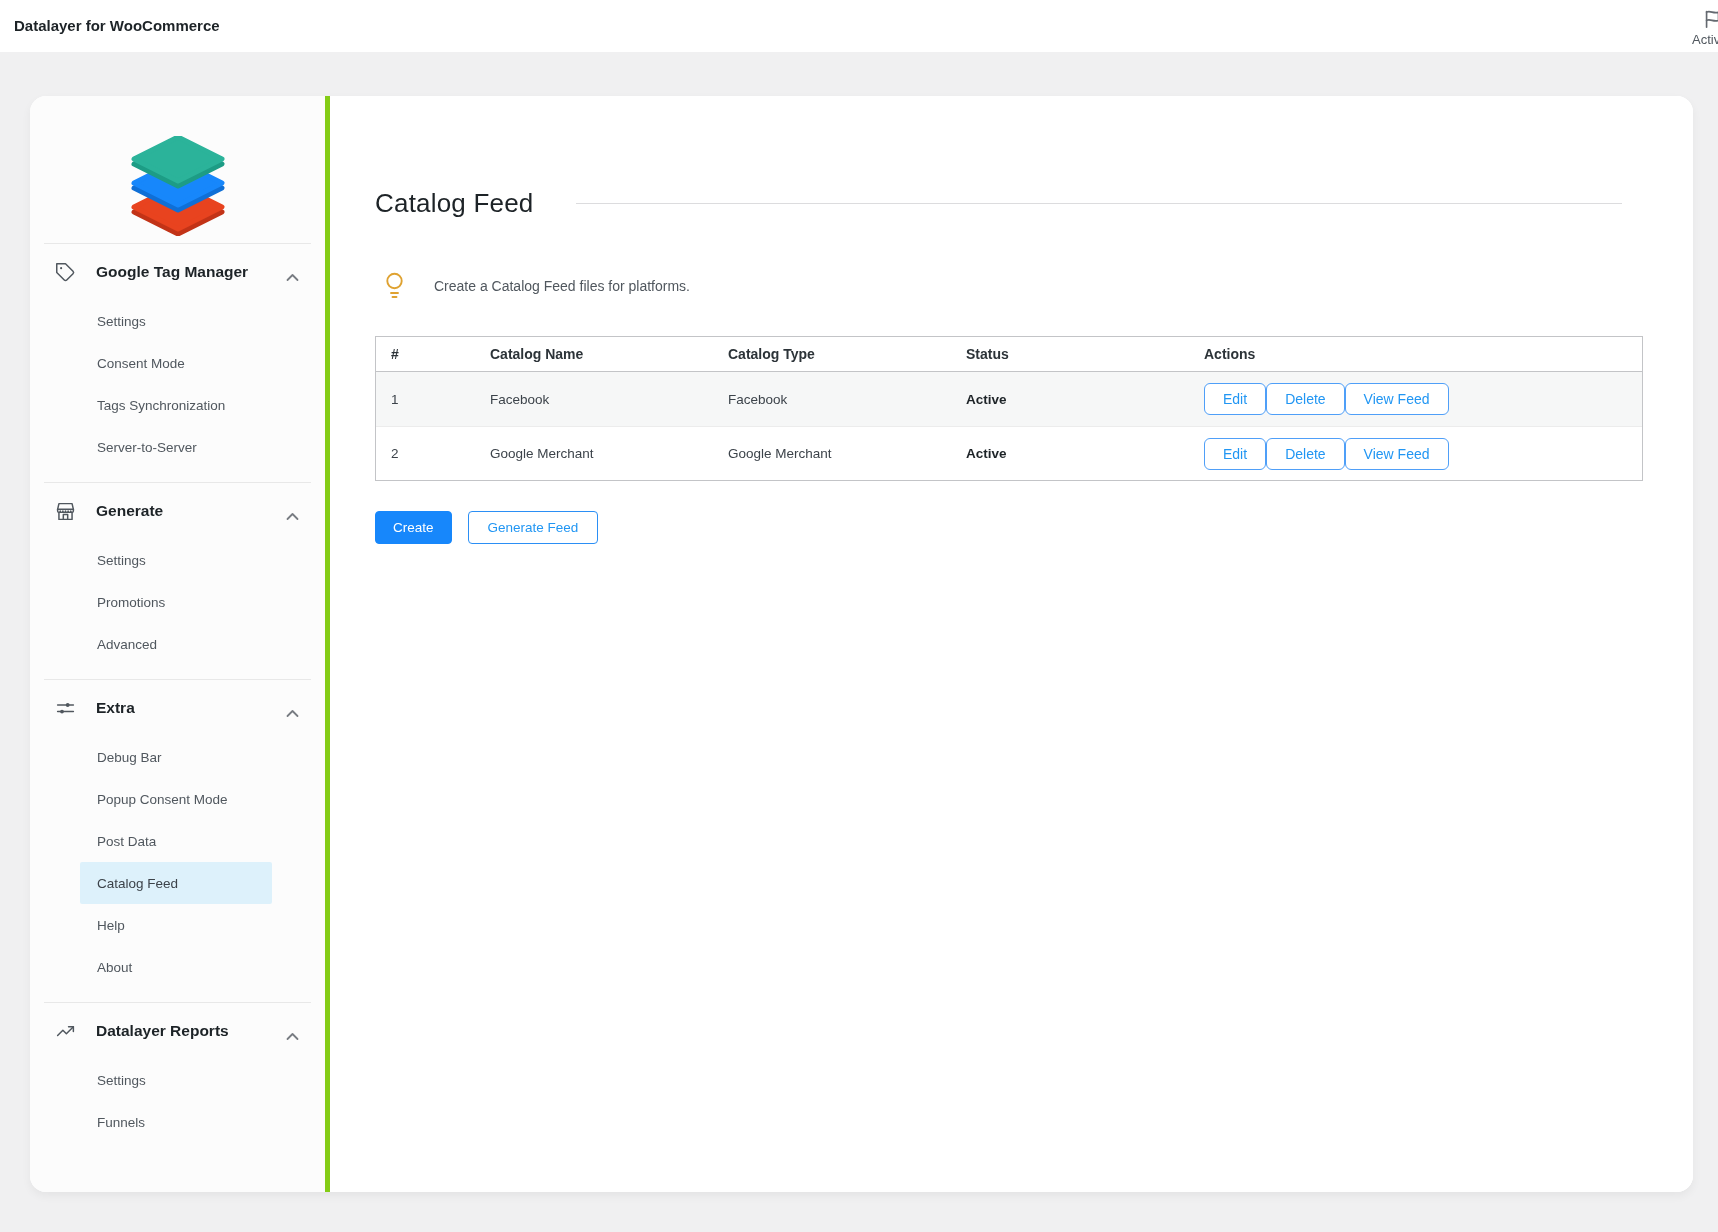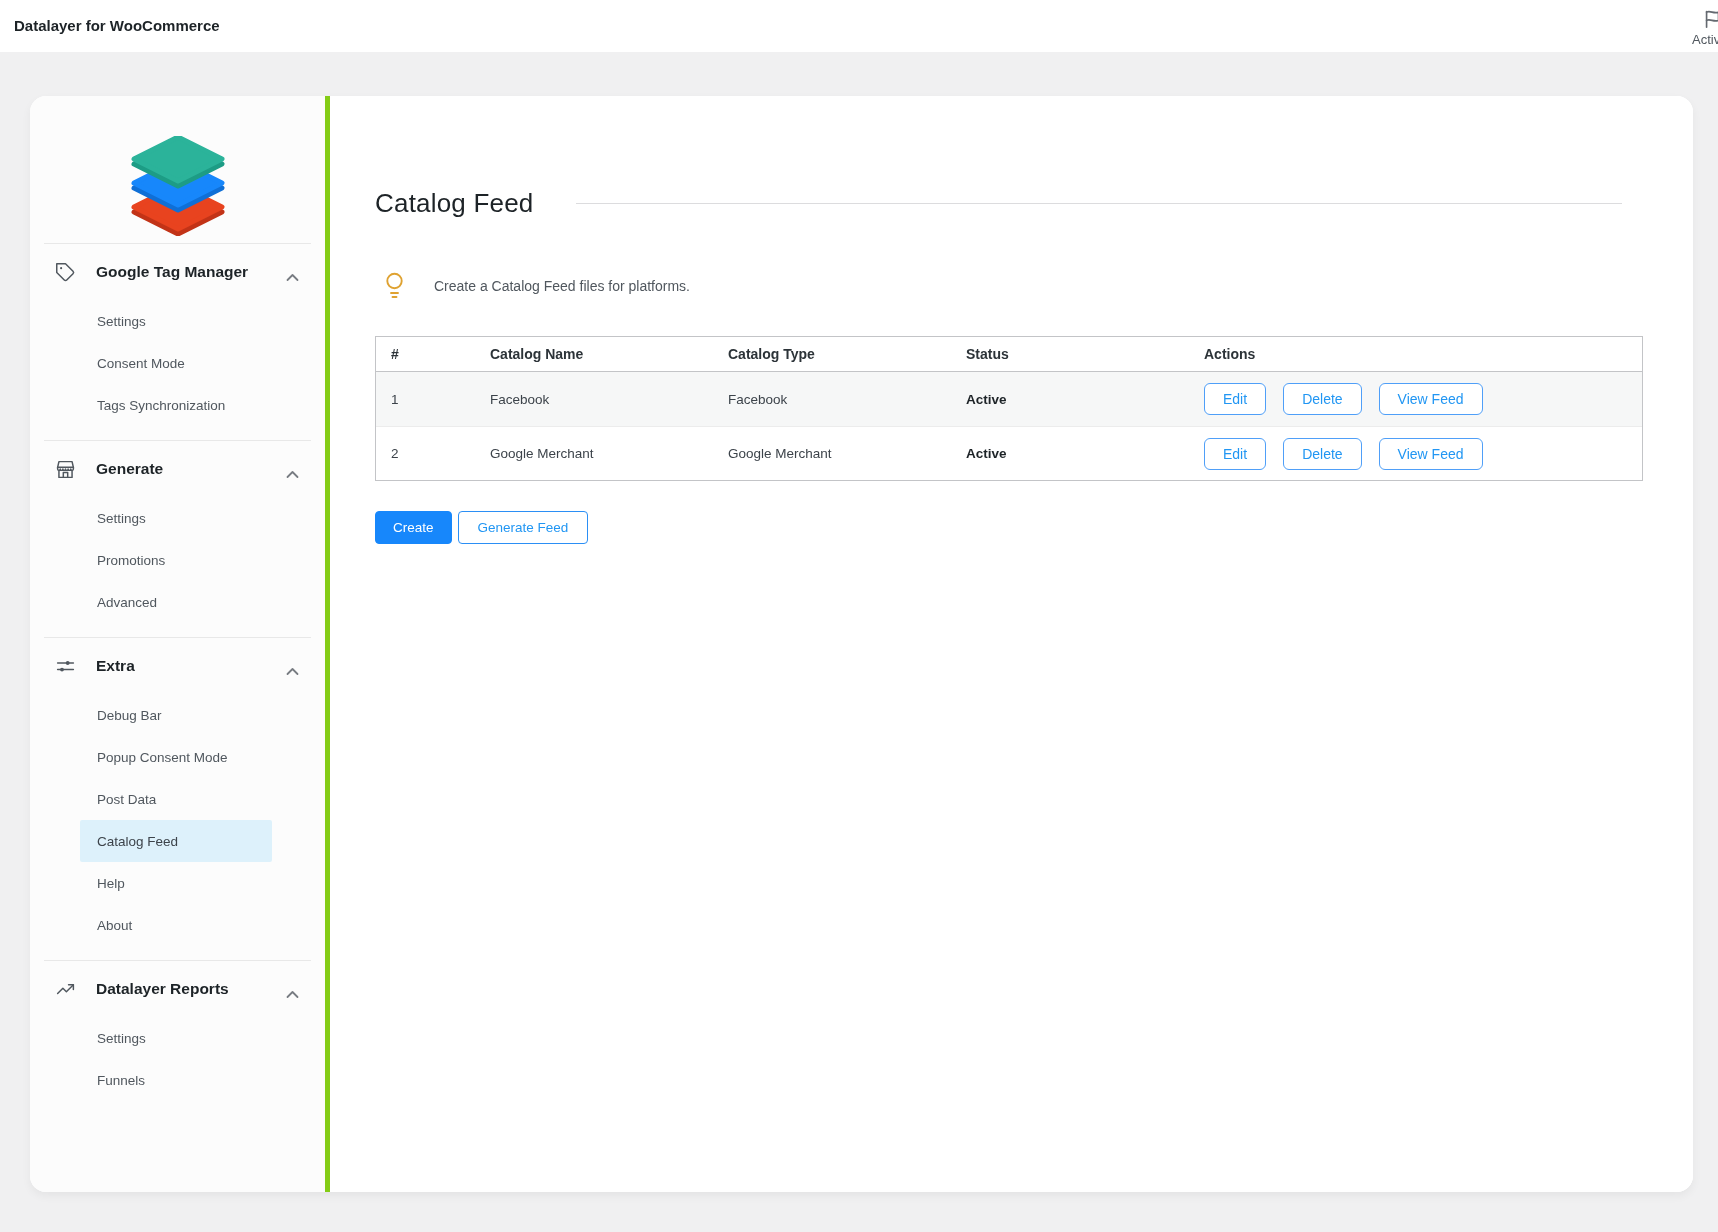--- a/index.html
+++ b/index.html
@@ -78,29 +78,29 @@
     grid-template-columns:99px 238px 238px 238px 1fr;
     align-items:center;
   }
   .t-head { height:35px; border-bottom:1px solid #c3c4c7; }
   .t-head .cell { font-size:14px; font-weight:bold; color:#2c3338; }
   .cell { padding-left:15px; font-size:13.5px; color:#3c434a; }
   .t-body-row { height:54px; }
   .t-body-row.striped { background:#f6f7f7; }
   .t-body-row + .t-body-row { border-top:1px solid #ececec; }
   .cell.status { font-weight:bold; color:#1d2327; }
-  .cell.actions { display:flex; gap:17px; }
+  .cell.actions { display:flex; }
   .act-btn {
     height:32px; padding:0 18px; background:#ffffff;
     border:1px solid #4f9ff8; border-radius:6px;
     color:#2196f3; font-size:14px; font-family:inherit; cursor:pointer;
   }
 
   
-  .btn-row { margin-top:30px; display:flex; gap:6px; }
+  .btn-row { margin-top:30px; display:flex; gap:16px; }
   .btn-primary {
     height:33px; padding:0 17px; background:#1787fb; border:1px solid #1787fb;
     border-radius:4px; color:#ffffff; font-size:13.5px; font-family:inherit; cursor:pointer;
   }
   .btn-outline {
     height:33px; padding:0 19px; background:#ffffff; border:1px solid #2b8ff5;
     border-radius:4px; color:#2196f3; font-size:13.5px; font-family:inherit; cursor:pointer;text-align:center;
   }
 </style>
 </head>
@@ -149,20 +149,21 @@
         <span class="sec-label">Google Tag Manager</span>
         <span class="chev">
           <svg width="13" height="9" viewBox="0 0 13 9" fill="none" stroke="currentColor" stroke-width="1.8" stroke-linecap="round" stroke-linejoin="round">
               <polyline points="1.5 7 6.5 2 11.5 7"></polyline>
             </svg>
         </span>
       </div>
       <div class="nav-item">Settings</div>
       <div class="nav-item">Consent Mode</div>
       <div class="nav-item">Tags Synchronization</div>
+      <div class="nav-item">Server-to-Server</div>
     </div>
 
     <div class="nav-section">
       <div class="nav-header">
         <span class="sec-icon">
           <svg width="21" height="21" viewBox="0 0 24 24" fill="none" stroke="currentColor" stroke-width="1.7" stroke-linecap="round" stroke-linejoin="round">
             <path d="M3 9.5L4.5 3h15L21 9.5"></path>
             <path d="M3 9.5h18v2a1.5 1.5 0 0 1-3 0 1.5 1.5 0 0 1-3 0 1.5 1.5 0 0 1-3 0 1.5 1.5 0 0 1-3 0 1.5 1.5 0 0 1-3 0 1.5 1.5 0 0 1-3 0z"></path>
             <path d="M4.5 13v8h15v-8"></path>
             <path d="M9.5 21v-5.5h5V21"></path>

